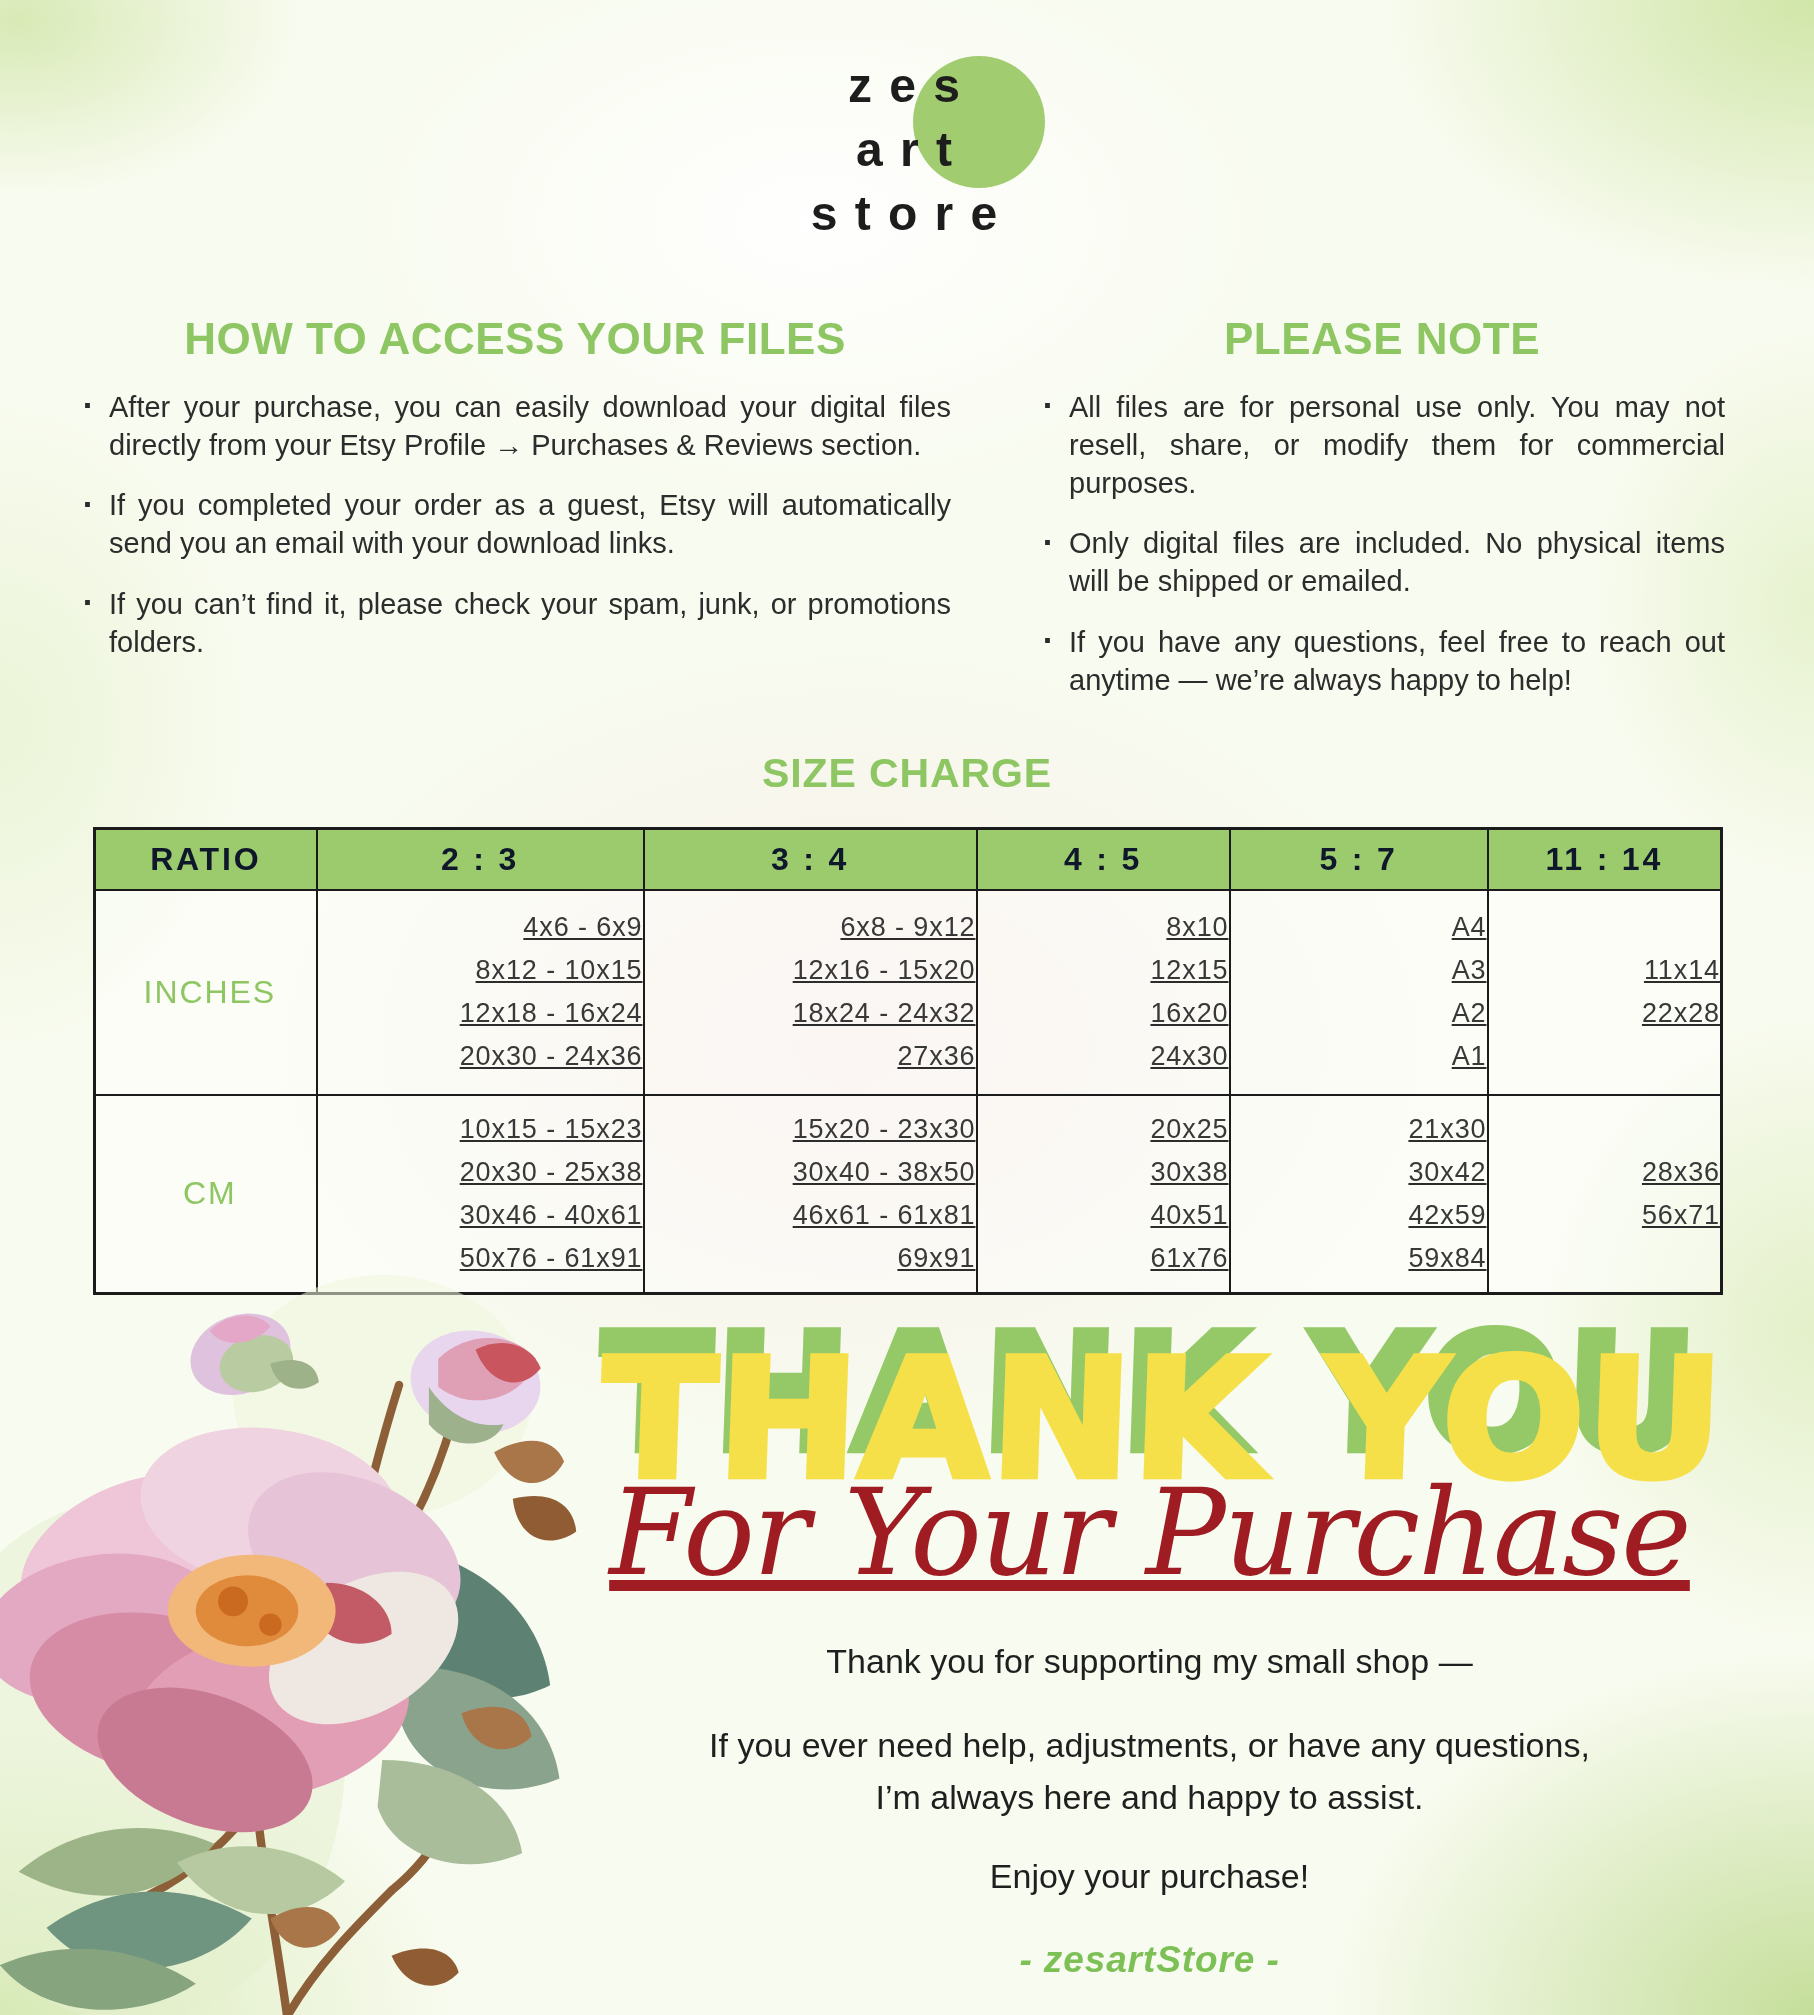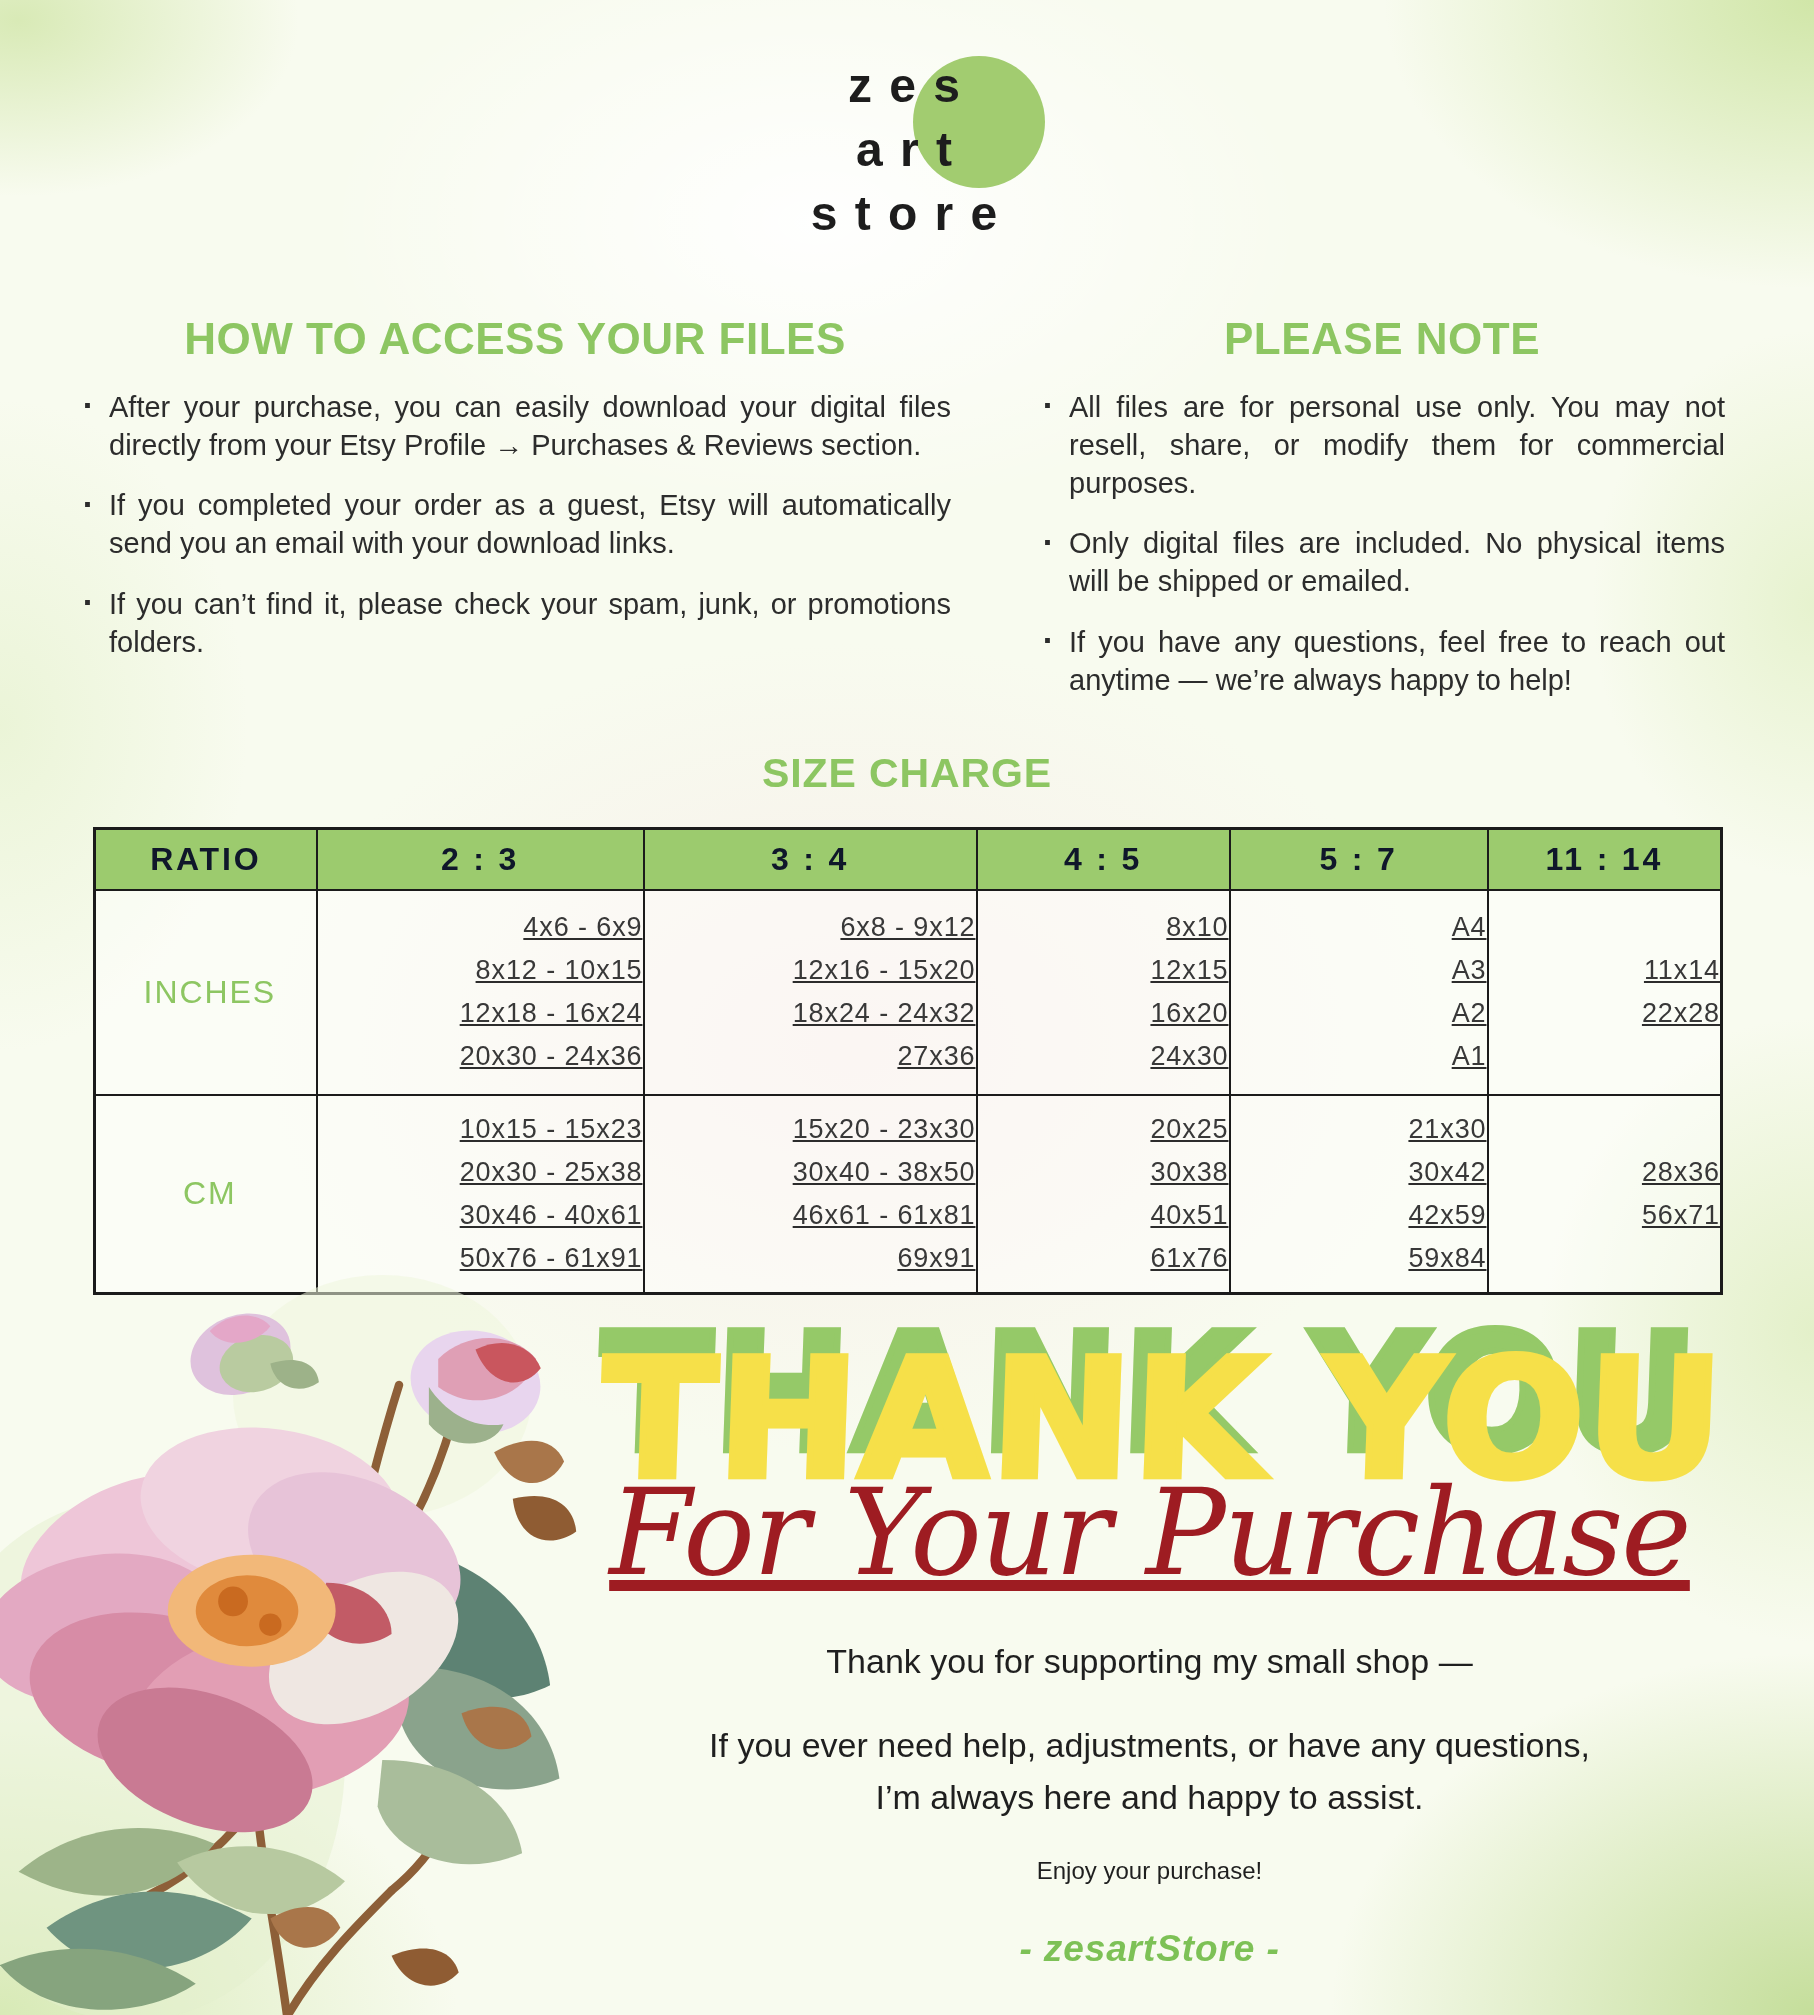--- a/index.html
+++ b/index.html
@@ -58,21 +58,21 @@
   .headline-wrap { display:grid; place-items:center; transform:skewX(-2deg); }
   .headline { grid-area:1/1; white-space:nowrap; font-family:"DejaVu Sans", sans-serif;
     font-weight:700; font-size:164px; letter-spacing:1.9px; line-height:186px; }
   .headline.shadow { color:#f6e049; -webkit-text-stroke:6.5px #f6e049;
     transform:translate(15px,26px) scaleX(1.02); }
   .headline.front { color:#95c968; -webkit-text-stroke:6.5px #95c968; }
   .script { margin-top:-24px; font-family:"DejaVu Serif", serif; font-style:italic;
     font-size:119px; line-height:140px; color:#9e1c22; letter-spacing:-1.9px; white-space:nowrap;text-decoration:underline; }
   .p-group { margin-top:32px; }
   .p-group .p-line { font-size:34px; line-height:52px; color:#1f1f1f; }
-  .p-single { margin-top:34px; font-size:24px; color:#1f1f1f; }
+  .p-single { margin-top:34px; font-size:34px; color:#1f1f1f; }
   .signature { margin-top:43px; font-size:37px; font-weight:700; font-style:italic;
     color:#7dc156; letter-spacing:0.9px; }
 
   
   .flower { position:absolute; left:-13px; top:1275px; width:604px; height:746px; }
 </style>
 </head>
 <body>
 
 <div class="page">

